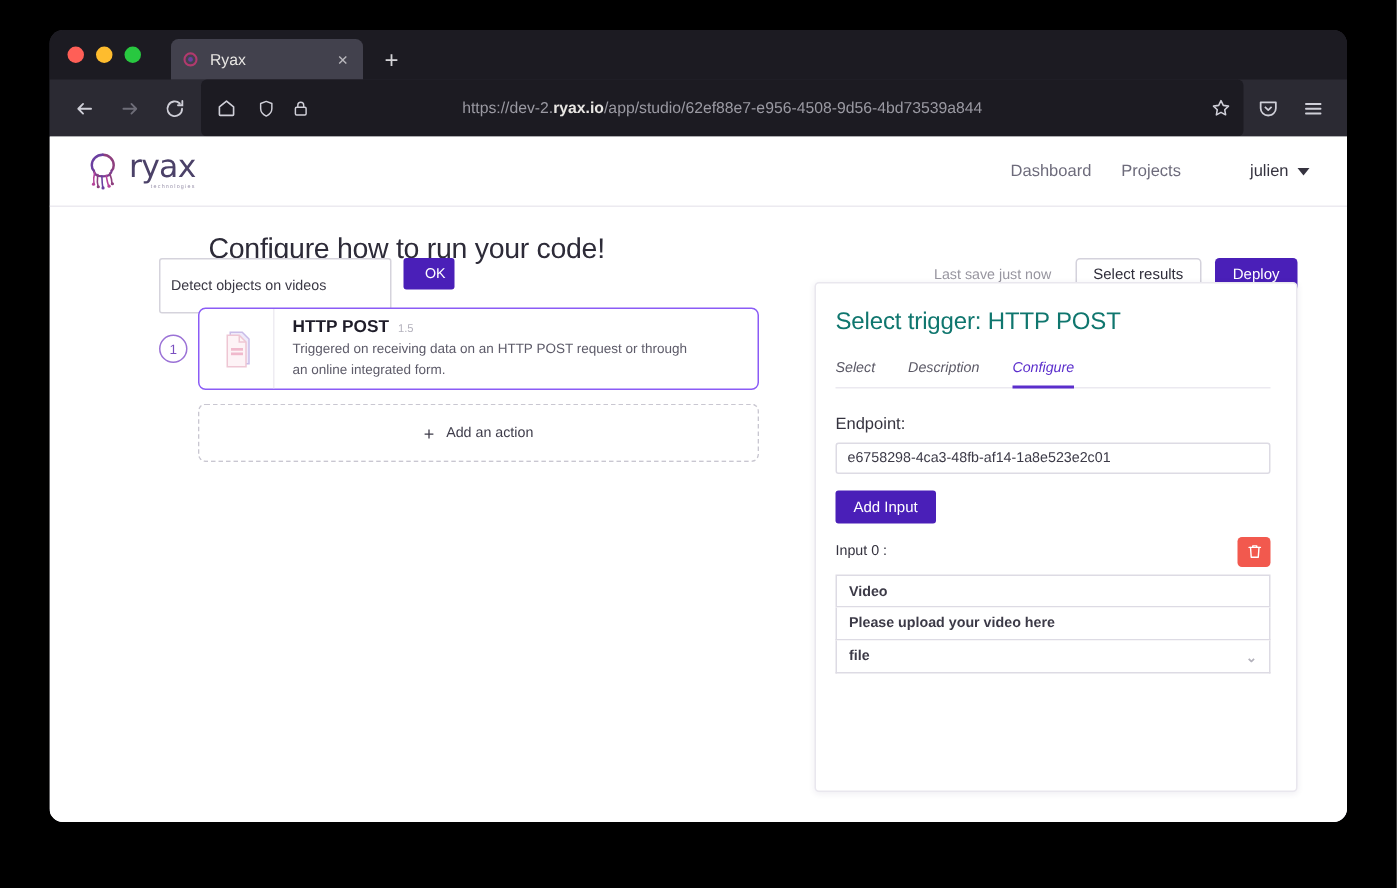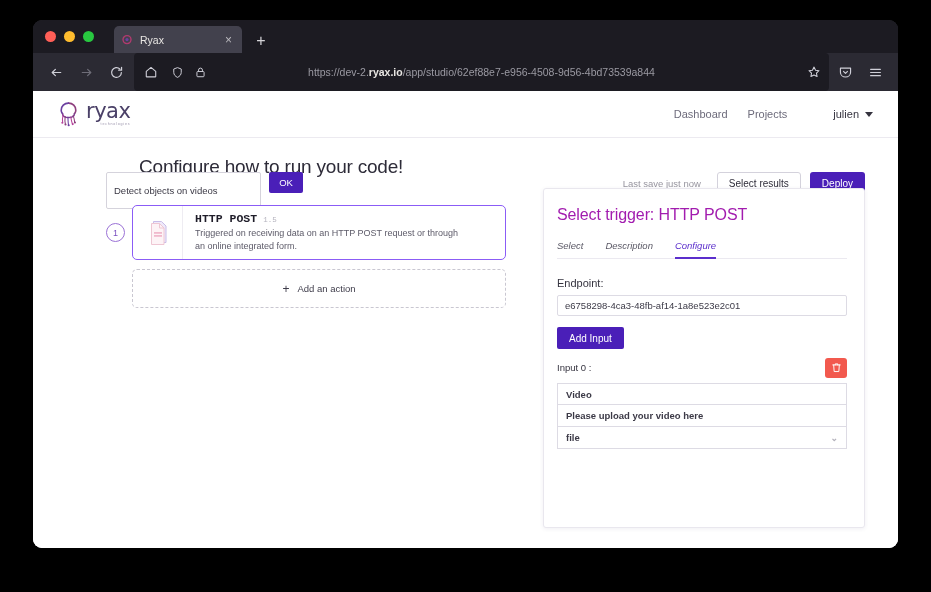--- a/index.html
+++ b/index.html
@@ -201,20 +201,21 @@
   }
   #ok-button {
     width: 34px; height: 21px;
     background: #4a1fb8;
     color: #ffffff;
     font-size: 9.5px;
     border: none;
     border-radius: 2px;
     cursor: pointer;
     font-family: "Liberation Sans", sans-serif;
+    text-align: right;
   }
 
   
   #step-row { display: flex; align-items: center; gap: 0; }
   #step-badge {
     width: 19px; height: 19px;
     border-radius: 50%;
     border: 1px solid #9b72d6;
     color: #7a4fc0;
     font-size: 9px;
@@ -236,21 +237,20 @@
   #trigger-icon-wrap {
     width: 50px; flex: 0 0 auto;
     display: flex; align-items: center; justify-content: center;
     border-right: 1px solid #eeecf2;
     height: 100%;
   }
   #trigger-text { padding: 0 12px; flex: 1 1 auto; }
   #trigger-title-row {
     display: flex; align-items: baseline; gap: 6px;
     margin-bottom: 2px;
-    font-family: Liberation Mono, monospace;
   }
   #trigger-title { font-size: 11.5px; font-weight: bold; color: #1f1d29; }
   #trigger-version { font-size: 7.5px; color: #b4b2bd; }
   #trigger-desc {
     font-size: 9px; color: #5d5b69; line-height: 1.45;
     max-width: 268px;
   }
 
   #add-action {
     margin-top: 9px; margin-left: 26px;
@@ -304,21 +304,21 @@
     right: 33px; top: 50px;
     width: 322px;
     height: 340px;
     background: #fff;
     border: 1px solid #e9e7ee;
     border-radius: 3px;
     box-shadow: 0 1px 4px rgba(40,30,80,0.07);
     padding: 17px 17px 0 13px;
   }
   #panel-title {
-    font-size: 16px; color: #a21caf;
+    font-size: 16px; color: #0f766e;
     font-weight: normal;
     margin: 0 0 16px 0;
     letter-spacing: -0.1px;
   }
   #panel-tabs {
     display: flex; gap: 22px;
     border-bottom: 1px solid #ebe9f0;
     padding-bottom: 0;
     margin-bottom: 18px;
     font-style: italic;

